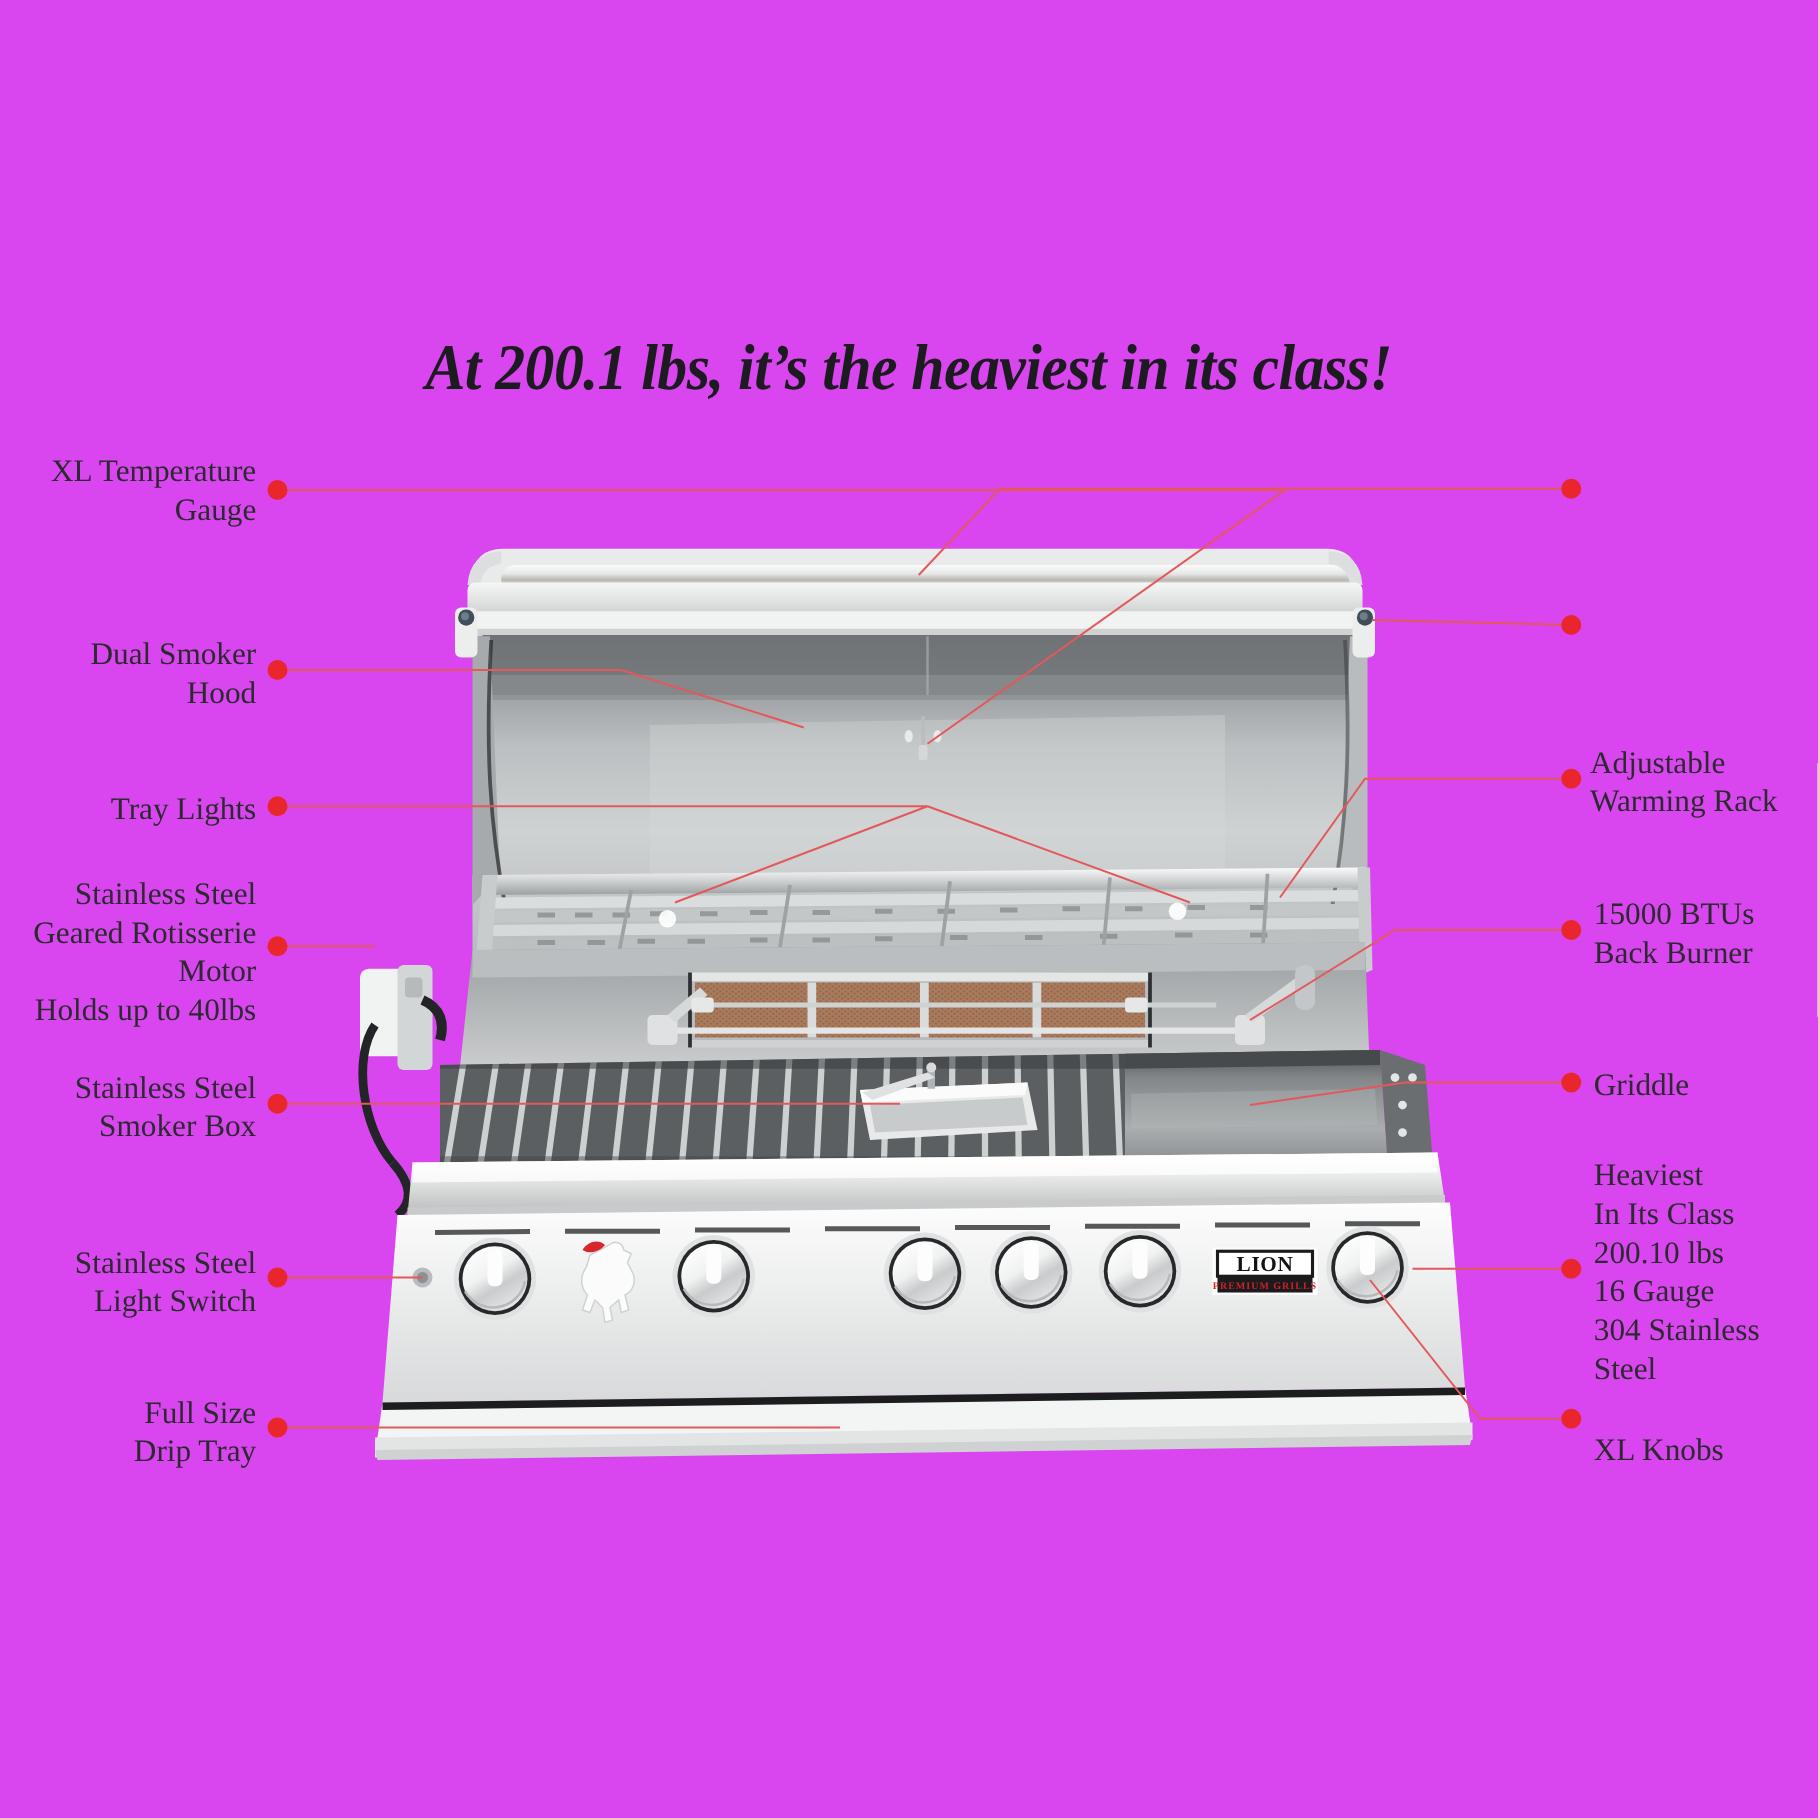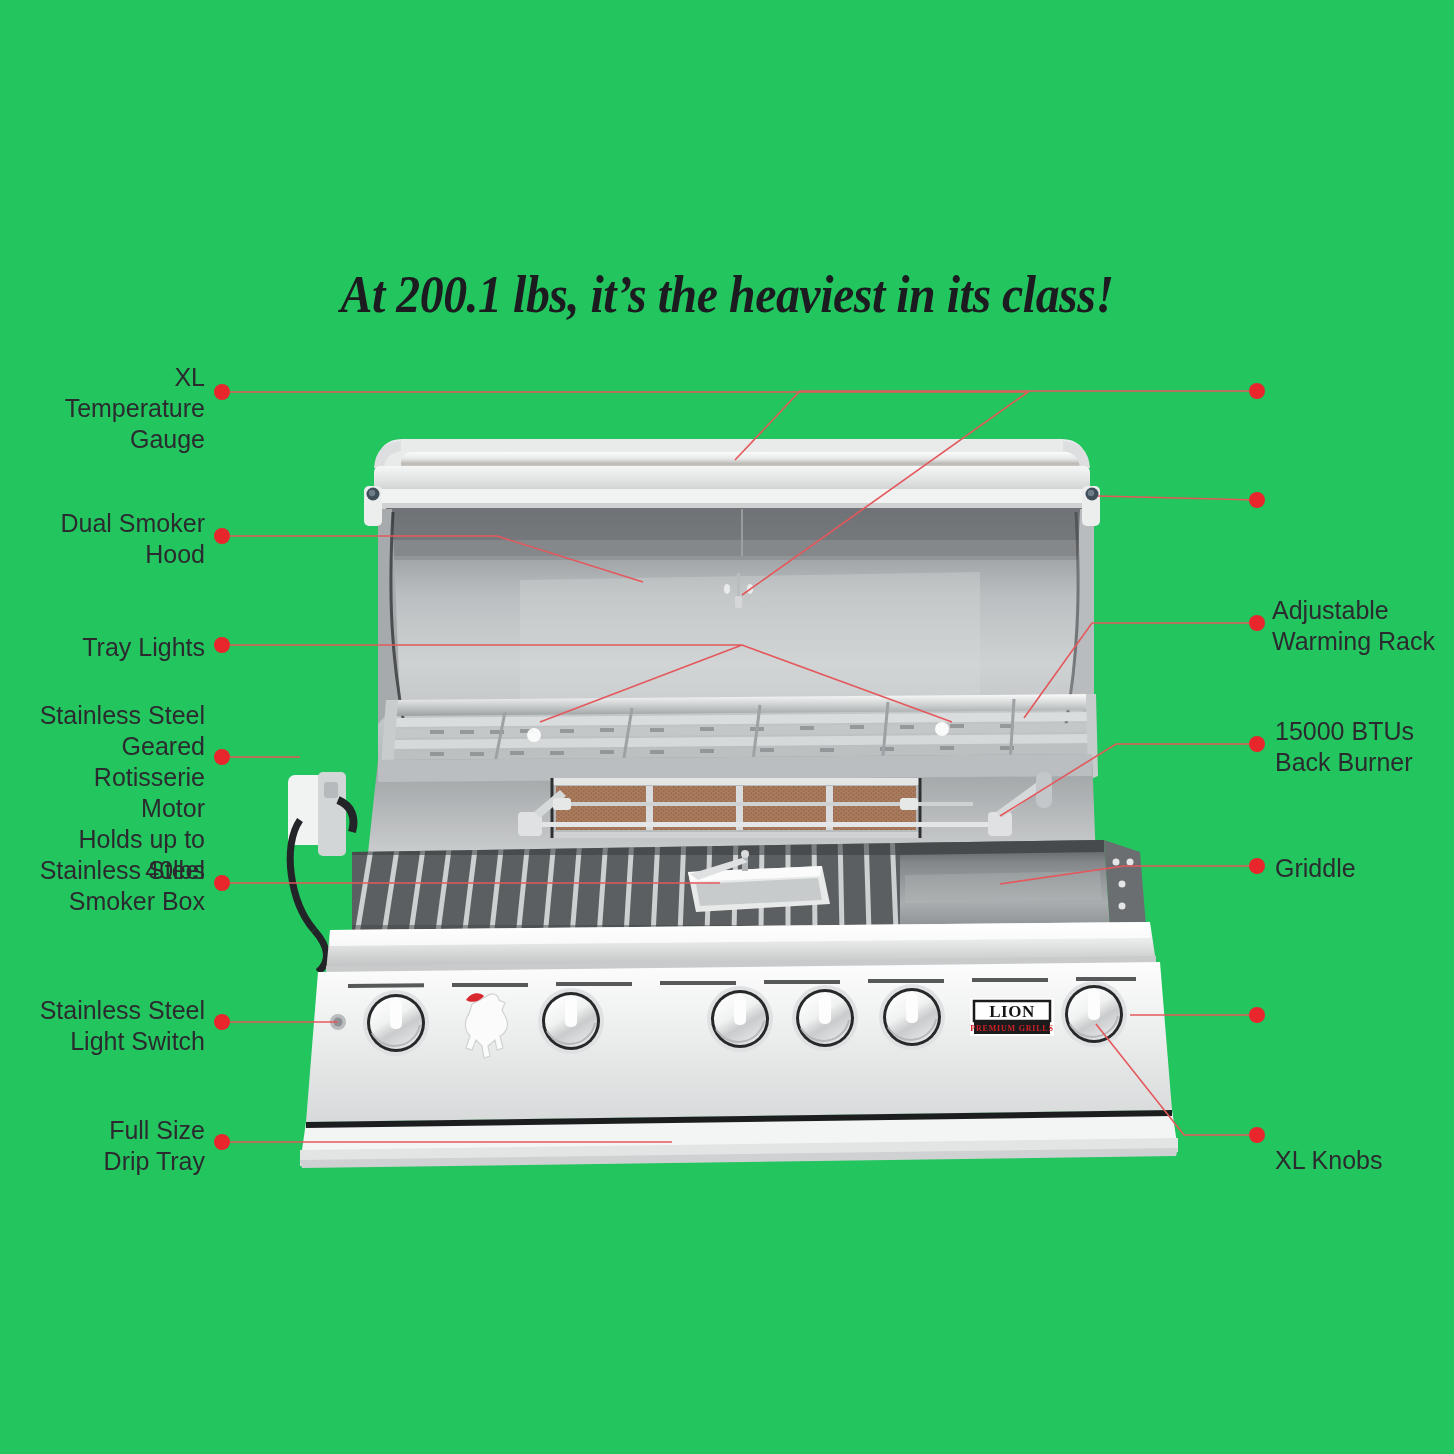--- a/index.html
+++ b/index.html
@@ -4,21 +4,21 @@
 <style>
   html, body {
     margin: 0;
     padding: 0;
     background: #ffffff;
   }
   #stage {
     position: relative;
     width: 1454px;
     height: 1454px;
-    background: #22c55e;
+    background: #d946ef;
     overflow: hidden;
     font-family: "Liberation Sans", sans-serif;
   }
 
   
   #headline {
     position: absolute;
     left: 0;
     top: 265px;
     width: 1454px;
@@ -30,21 +30,21 @@
     letter-spacing: -0.5px;
     color: #1b1b20;
     transform: scaleX(0.92);
     transform-origin: 50% 50%;
     white-space: nowrap;
   }
 
   
   .callout {
     position: absolute;
-    font-family: Liberation Sans, sans-serif;
+    font-family: Liberation Serif, serif;
     font-size: 25px;
     line-height: 31px;
     color: #2b2b2f;
     white-space: pre-line;
   }
   .callout.left  { text-align: right; }
   .callout.right { text-align: left; }
 
   
   #leaderSvg, #grillSvg {
@@ -477,15 +477,21 @@
   <div class="callout left" style="left:30px; top:995px; width:175px;">Stainless Steel
 Light Switch</div>
   <div class="callout left" style="left:30px; top:1115px; width:175px;">Full Size
 Drip Tray</div>
 
   <div class="callout right" style="left:1272px; top:595px; width:182px;">Adjustable
 Warming Rack</div>
   <div class="callout right" style="left:1275px; top:716px; width:175px;">15000 BTUs
 Back Burner</div>
   <div class="callout right" style="left:1275px; top:853px; width:175px;">Griddle</div>
+  <div class="callout right" style="left:1275px; top:925px; width:180px;">Heaviest
+In Its Class
+200.10 lbs
+16 Gauge
+304 Stainless
+Steel</div>
   <div class="callout right" style="left:1275px; top:1122px; width:175px;margin-top:23px;">XL Knobs</div>
 
 </div>
 
 </body></html>

